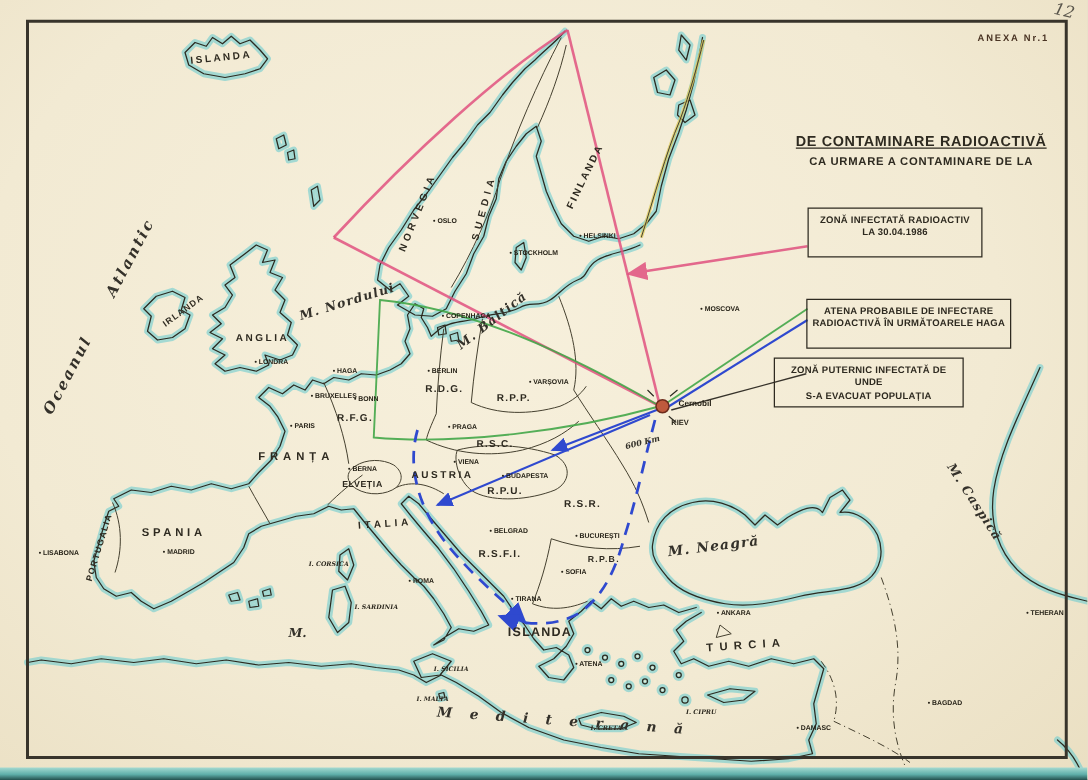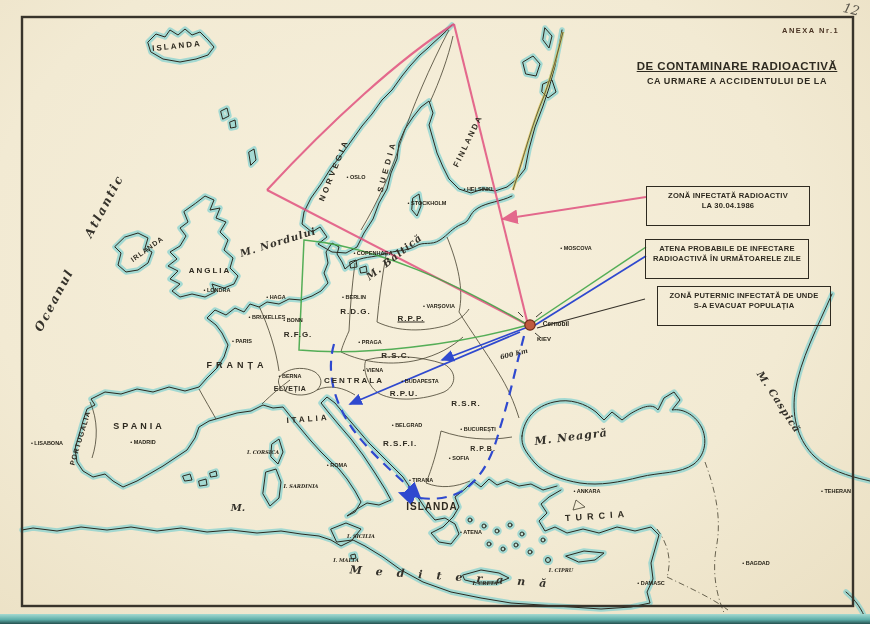--- a/index.html
+++ b/index.html
@@ -18,21 +18,21 @@
   .arr-blue{fill:none;stroke:#2f49cf;stroke-width:1.7;}
   .arr-blue-d{fill:none;stroke:#2f49cf;stroke-width:2.2;stroke-dasharray:10 7;}
   .frame{fill:none;stroke:#38342b;stroke-width:2.4;}
   #map-labels{position:absolute;left:0;top:0;width:870px;height:624px;pointer-events:none;}
   .lbl{position:absolute;white-space:nowrap;font-weight:bold;color:#2e2a20;transform-origin:center;}
   .sea{font-family:"DejaVu Serif",serif;font-style:italic;font-weight:600;color:#34312a;}
   .isl{font-family:"DejaVu Serif",serif;font-style:italic;font-weight:600;}
   .city{color:#272318;}
   .title-block{position:absolute;left:617px;top:60px;width:240px;text-align:center;color:#2e2a20;}
   .t1{font-size:15px;font-weight:bold;letter-spacing:2px;text-decoration:underline;margin-bottom:3px;}
-  .t2{font-size:11.5px;font-weight:bold;letter-spacing:.5px;text-decoration:underline;margin-bottom:4px;}
+  .t2{font-size:11.5px;font-weight:bold;letter-spacing:.5px;text-decoration:underline;margin-bottom:4px;margin-top:48px;}
   .t3,.t4{font-size:9px;font-weight:bold;letter-spacing:.6px;line-height:1.3;}
   .legend-box{position:absolute;border:1.6px solid #2e2a20;color:#2e2a20;
     padding:4px 3px;box-sizing:border-box;text-align:center;}
   .legend-box div{font-size:7.6px;font-weight:bold;line-height:1.35;letter-spacing:.2px;}
   .anexa{position:absolute;left:782px;top:26px;font-size:7.5px;font-weight:bold;
     letter-spacing:1.5px;color:#4a3424;}
   .corner-note{position:absolute;left:843px;top:2px;font-family:"DejaVu Serif",serif;
     font-style:italic;font-size:13px;color:#5a564c;transform:rotate(14deg);}
   .bottom-band{position:absolute;left:0;bottom:0;width:870px;height:10px;
     background:linear-gradient(#a5dad1 0%, #5fafaa 55%, #24504e 100%);}
@@ -150,25 +150,25 @@
       <span class="lbl ct" style="left: 177px; top: 46px; font-size: 8px; letter-spacing: 2px; transform: translate(-50%, -50%) rotate(-6deg);">ISLANDA</span>
       <span class="lbl ct" style="left: 147px; top: 249px; font-size: 7px; letter-spacing: 1px; transform: translate(-50%, -50%) rotate(-36deg);">IRLANDA</span>
       <span class="lbl ct" style="left: 210px; top: 270px; font-size: 8px; letter-spacing: 2px; transform: translate(-50%, -50%) rotate(0deg);">ANGLIA</span>
       <span class="lbl ct" style="left: 334px; top: 170px; font-size: 8px; letter-spacing: 3px; transform: translate(-50%, -50%) rotate(-68deg);">NORVEGIA</span>
       <span class="lbl ct" style="left: 387px; top: 166px; font-size: 8px; letter-spacing: 4px; transform: translate(-50%, -50%) rotate(-75deg);">SUEDIA</span>
       <span class="lbl ct" style="left: 468px; top: 141px; font-size: 8px; letter-spacing: 2px; transform: translate(-50%, -50%) rotate(-64deg);">FINLANDA</span>
       <span class="lbl ct" style="left: 237px; top: 365px; font-size: 9px; letter-spacing: 4px; transform: translate(-50%, -50%) rotate(0deg);">FRANȚA</span>
       <span class="lbl ct" style="left: 139px; top: 426px; font-size: 9px; letter-spacing: 3px; transform: translate(-50%, -50%) rotate(0deg);">SPANIA</span>
       <span class="lbl ct" style="left: 80px; top: 438px; font-size: 7px; letter-spacing: 1px; transform: translate(-50%, -50%) rotate(-73deg);">PORTUGALIA</span>
       <span class="lbl ct" style="left: 290px; top: 388px; font-size: 7px; letter-spacing: 0.5px; transform: translate(-50%, -50%) rotate(0deg);">ELVEȚIA</span>
-      <span class="lbl ct" style="left: 354px; top: 380px; font-size: 8px; letter-spacing: 2px; transform: translate(-50%, -50%) rotate(0deg);">CENTRALA</span>
+      <span class="lbl ct" style="left: 354px; top: 380px; font-size: 8px; letter-spacing: 2px; transform: translate(-50%, -50%) rotate(0deg);">AUSTRIA</span>
       <span class="lbl ct" style="left: 308px; top: 419px; font-size: 8px; letter-spacing: 3px; transform: translate(-50%, -50%) rotate(-4deg);">ITALIA</span>
-      <span class="lbl ct" style="left: 298px; top: 334px; font-size: 8px; letter-spacing: 1px; transform: translate(-50%, -50%) rotate(0deg);">R.F.G.</span>
+      <span class="lbl ct" style="left: 284px; top: 334px; font-size: 8px; letter-spacing: 1px; transform: translate(-50%, -50%) rotate(0deg);">R.F.G.</span>
       <span class="lbl ct" style="left: 348px; top: 311px; font-size: 8px; letter-spacing: 1px; transform: translate(-50%, -50%) rotate(0deg); padding-left: 15px;">R.D.G.</span>
-      <span class="lbl ct" style="left: 411px; top: 318px; font-size: 8px; letter-spacing: 1px; transform: translate(-50%, -50%) rotate(0deg); text-decoration: underline;">R.P.P.</span>
+      <span class="lbl ct" style="left: 411px; top: 318px; font-size: 8px; letter-spacing: 1px; transform: translate(-50%, -50%) rotate(0deg);">R.P.P.</span>
       <span class="lbl ct" style="left: 396px; top: 355px; font-size: 8px; letter-spacing: 1px; transform: translate(-50%, -50%) rotate(0deg);">R.S.C.</span>
       <span class="lbl ct" style="left: 404px; top: 393px; font-size: 8px; letter-spacing: 1px; transform: translate(-50%, -50%) rotate(0deg);">R.P.U.</span>
       <span class="lbl ct" style="left: 466px; top: 403px; font-size: 8px; letter-spacing: 1px; transform: translate(-50%, -50%) rotate(0deg);">R.S.R.</span>
       <span class="lbl ct" style="left: 483px; top: 448px; font-size: 7px; letter-spacing: 1px; transform: translate(-50%, -50%) rotate(0deg);">R.P.B.</span>
       <span class="lbl ct" style="left: 400px; top: 443px; font-size: 8px; letter-spacing: 1px; transform: translate(-50%, -50%) rotate(0deg);">R.S.F.I.</span>
       <span class="lbl ct" style="left: 432px; top: 506px; font-size: 10px; letter-spacing: 1px; transform: translate(-50%, -50%) rotate(0deg);">ISLANDA</span>
       <span class="lbl ct" style="left: 597px; top: 516px; font-size: 9px; letter-spacing: 5px; transform: translate(-50%, -50%) rotate(-4deg);">TURCIA</span>
       <span class="lbl city" style="left: 356px; top: 177px; font-size: 5.5px; transform: translate(-50%, -50%) rotate(0deg);">• OSLO</span>
       <span class="lbl city" style="left: 427px; top: 203px; font-size: 5.5px; transform: translate(-50%, -50%) rotate(0deg);">• STOCKHOLM</span>
       <span class="lbl city" style="left: 478px; top: 189px; font-size: 5.5px; transform: translate(-50%, -50%) rotate(0deg);">• HELSINKI</span>
@@ -211,32 +211,32 @@
       <span class="lbl isl" style="left: 263px; top: 452px; font-size: 5px; transform: translate(-50%, -50%) rotate(0deg);">I. CORSICA</span>
       <span class="lbl isl" style="left: 301px; top: 486px; font-size: 5px; transform: translate(-50%, -50%) rotate(0deg);">I. SARDINIA</span>
       <span class="lbl isl" style="left: 361px; top: 536px; font-size: 5px; transform: translate(-50%, -50%) rotate(0deg);">I. SICILIA</span>
       <span class="lbl isl" style="left: 346px; top: 560px; font-size: 5px; transform: translate(-50%, -50%) rotate(0deg);">I. MALTA</span>
       <span class="lbl isl" style="left: 485px; top: 583px; font-size: 5px; transform: translate(-50%, -50%) rotate(0deg);">I. CRETA</span>
       <span class="lbl isl" style="left: 561px; top: 570px; font-size: 5px; transform: translate(-50%, -50%) rotate(0deg);">I. CIPRU</span>
     </div>
 
   <div class="title-block">
     <div class="t2">DE CONTAMINARE RADIOACTIVĂ</div>
-    <div class="t3">CA URMARE A ACCIDENTULUI DE LA</div>
-  </div>
-
-  <div class="legend-box" style="left:646px;top:186px;width:164px;height:40px;">
+    <div class="t3">CA URMARE A CONTAMINARE DE LA</div>
+  </div>
+
+  <div class="legend-box" style="left:646px;top:166px;width:140px;height:40px;">
     <div>ZONĂ INFECTATĂ RADIOACTIV</div>
     <div>LA 30.04.1986</div>
   </div>
   <div class="legend-box" style="left:645px;top:239px;width:164px;height:40px;">
     <div>ATENA PROBABILE DE INFECTARE</div>
-    <div>RADIOACTIVĂ ÎN URMĂTOARELE ZILE</div>
-  </div>
-  <div class="legend-box" style="left:657px;top:286px;width:174px;height:40px;">
+    <div>RADIOACTIVĂ ÎN URMĂTOARELE HAGA</div>
+  </div>
+  <div class="legend-box" style="left:619px;top:286px;width:152px;height:40px;">
     <div>ZONĂ PUTERNIC INFECTATĂ DE UNDE</div>
     <div>S-A EVACUAT POPULAȚIA</div>
   </div>
 
   <div class="anexa">ANEXA Nr.1</div>
   <div class="corner-note">12</div>
   <div class="bottom-band"></div>
 </div>
 
 </body></html>

